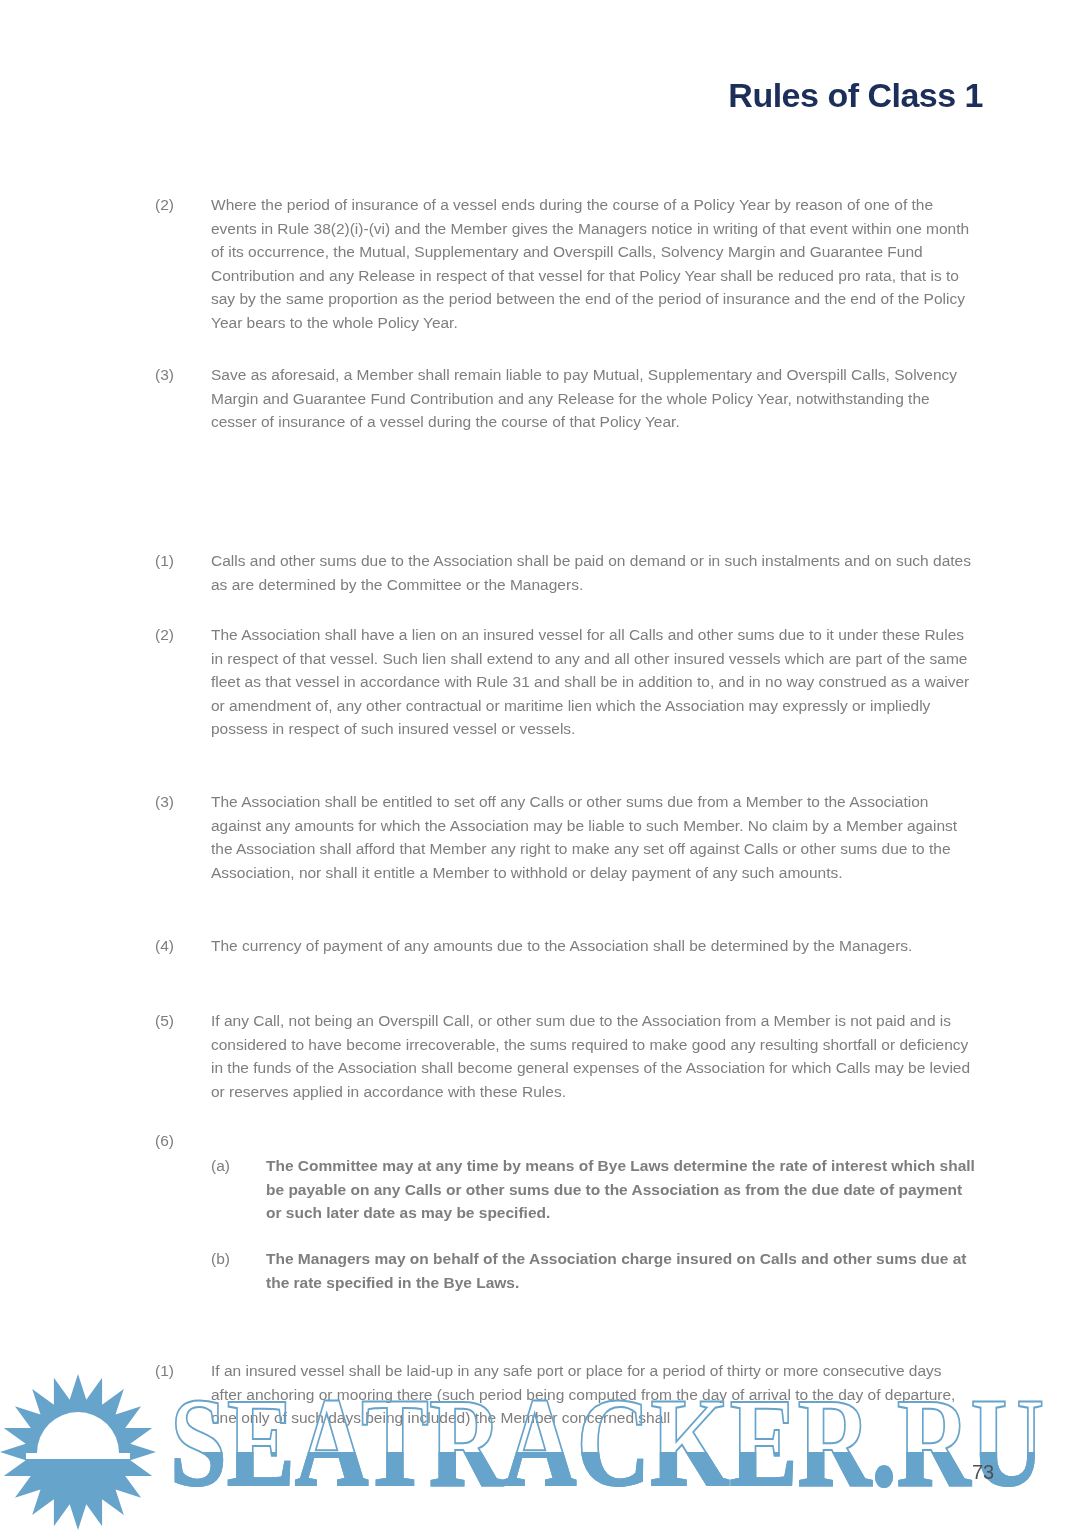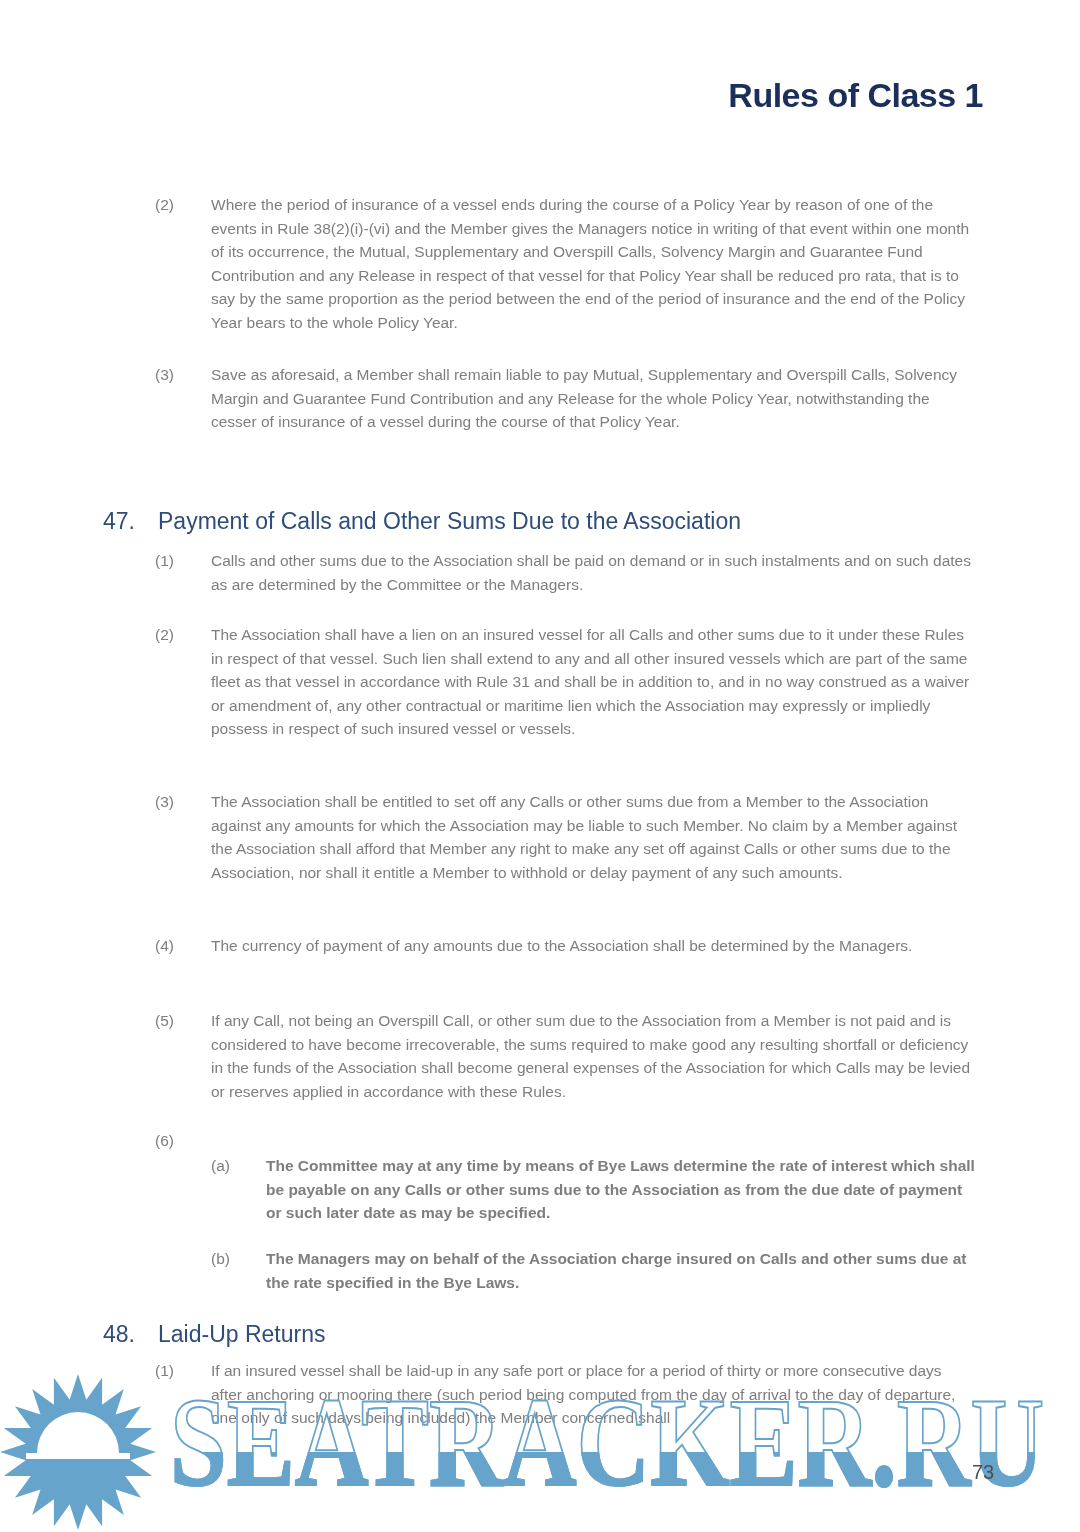--- a/index.html
+++ b/index.html
@@ -61,24 +61,20 @@
 
   <div class="item" style="top:193px;">
     <span class="num">(2)</span>
     <div class="txt">Where the period of insurance of a vessel ends during the course of a Policy Year by reason of one of the events in Rule 38(2)(i)-(vi) and the Member gives the Managers notice in writing of that event within one month of its occurrence, the Mutual, Supplementary and Overspill Calls, Solvency Margin and Guarantee Fund Contribution and any Release in respect of that vessel for that Policy Year shall be reduced pro rata, that is to say by the same proportion as the period between the end of the period of insurance and the end of the Policy Year bears to the whole Policy Year.</div>
   </div>
   <div class="item" style="top:363px;">
     <span class="num">(3)</span>
     <div class="txt">Save as aforesaid, a Member shall remain liable to pay Mutual, Supplementary and Overspill Calls, Solvency Margin and Guarantee Fund Contribution and any Release for the whole Policy Year, notwithstanding the cesser of insurance of a vessel during the course of that Policy Year.</div>
   </div>
 
-  <div class="heading" style="top:506px;">
-    <span class="hnum">47.</span>
-    <span class="htxt">Payment of Calls and Other Sums Due to the Association</span>
-  </div>
 
   <div class="item" style="top:549px;">
     <span class="num">(1)</span>
     <div class="txt">Calls and other sums due to the Association shall be paid on demand or in such instalments and on such dates as are determined by the Committee or the Managers.</div>
   </div>
   <div class="item" style="top:623px;">
     <span class="num">(2)</span>
     <div class="txt">The Association shall have a lien on an insured vessel for all Calls and other sums due to it under these Rules in respect of that vessel. Such lien shall extend to any and all other insured vessels which are part of the same fleet as that vessel in accordance with Rule 31 and shall be in addition to, and in no way construed as a waiver or amendment of, any other contractual or maritime lien which the Association may expressly or impliedly possess in respect of such insured vessel or vessels.</div>
   </div>
   <div class="item" style="top:790px;">
@@ -99,24 +95,20 @@
   </div>
   <div class="item sub" style="top:1154px;">
     <span class="num">(a)</span>
     <div class="txt">The Committee may at any time by means of Bye Laws determine the rate of interest which shall be payable on any Calls or other sums due to the Association as from the due date of payment or such later date as may be specified.</div>
   </div>
   <div class="item sub" style="top:1247px;">
     <span class="num">(b)</span>
     <div class="txt">The Managers may on behalf of the Association charge insured on Calls and other sums due at the rate specified in the Bye Laws.</div>
   </div>
 
-  <div class="heading" style="top:1319px;">
-    <span class="hnum">48.</span>
-    <span class="htxt">Laid-Up Returns</span>
-  </div>
 
   <div class="item" style="top:1359px;">
     <span class="num">(1)</span>
     <div class="txt">If an insured vessel shall be laid-up in any safe port or place for a period of thirty or more consecutive days after anchoring or mooring there (such period being computed from the day of arrival to the day of departure, one only of such days being included) the Member concerned shall</div>
   </div>
 
   <svg class="wm-sun" viewBox="-90 -90 180 180" xmlns="http://www.w3.org/2000/svg" aria-hidden="true">
     <polygon fill="#67a4cb" points="0.0,-78.0 8.3,-52.3 24.1,-74.2 24.1,-47.2 45.8,-63.1 37.5,-37.5 63.1,-45.8 47.2,-24.1 74.2,-24.1 52.3,-8.3 78.0,0.0 52.3,8.3 74.2,24.1 47.2,24.1 63.1,45.8 37.5,37.5 45.8,63.1 24.1,47.2 24.1,74.2 8.3,52.3 0.0,78.0 -8.3,52.3 -24.1,74.2 -24.1,47.2 -45.8,63.1 -37.5,37.5 -63.1,45.8 -47.2,24.1 -74.2,24.1 -52.3,8.3 -78.0,0.0 -52.3,-8.3 -74.2,-24.1 -47.2,-24.1 -63.1,-45.8 -37.5,-37.5 -45.8,-63.1 -24.1,-47.2 -24.1,-74.2 -8.3,-52.3"></polygon>
     <path fill="#ffffff" d="M -41 1 A 41 41 0 0 1 41 1 L -41 1 Z"></path>
     <rect fill="#ffffff" x="-52" y="1" width="104" height="6"></rect>

